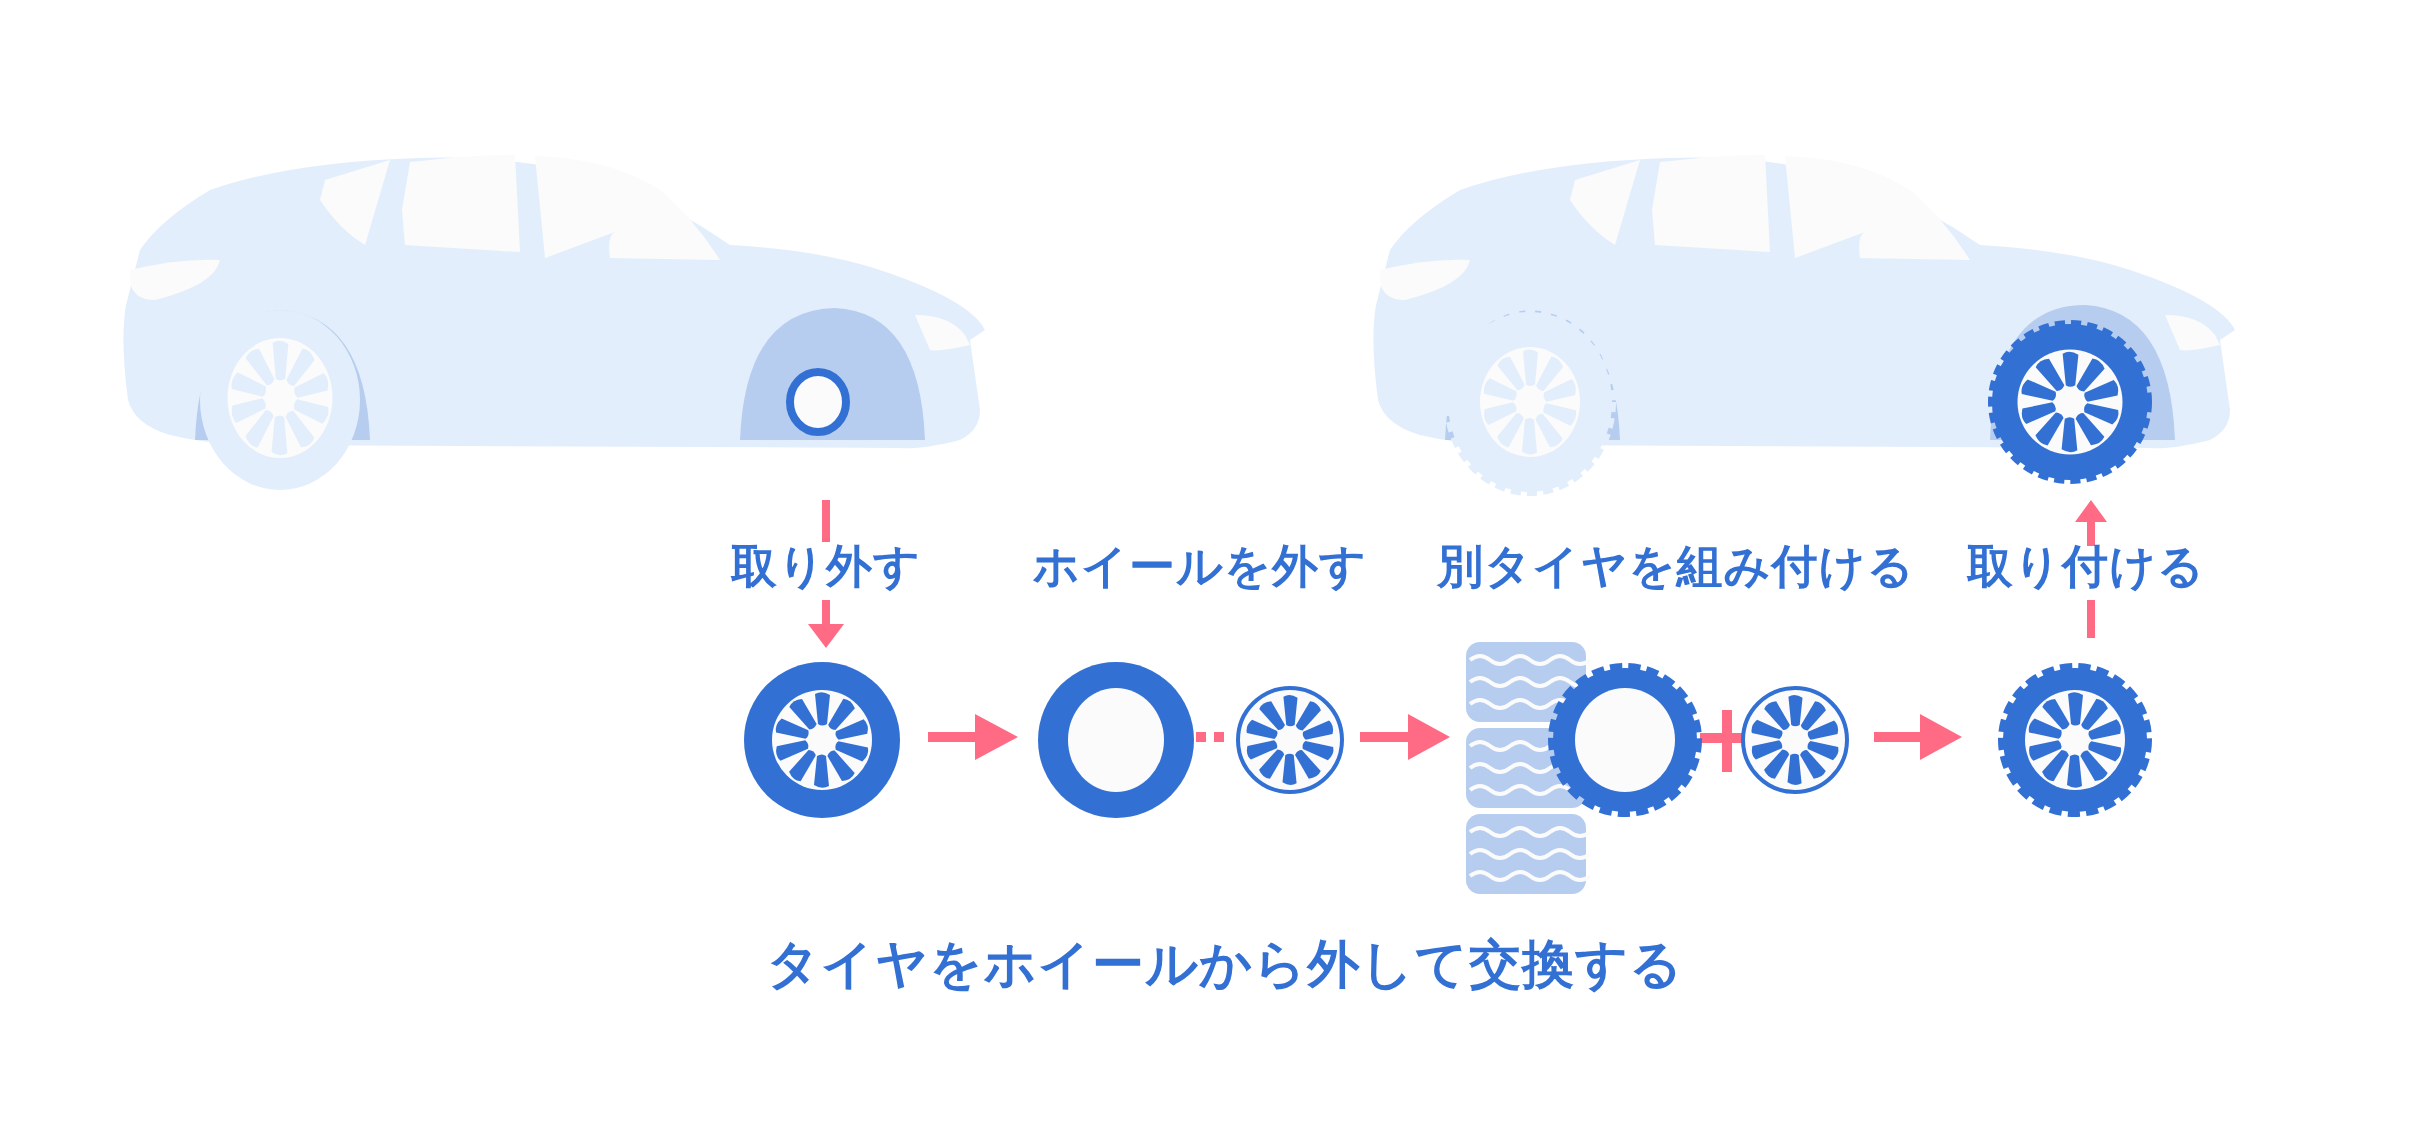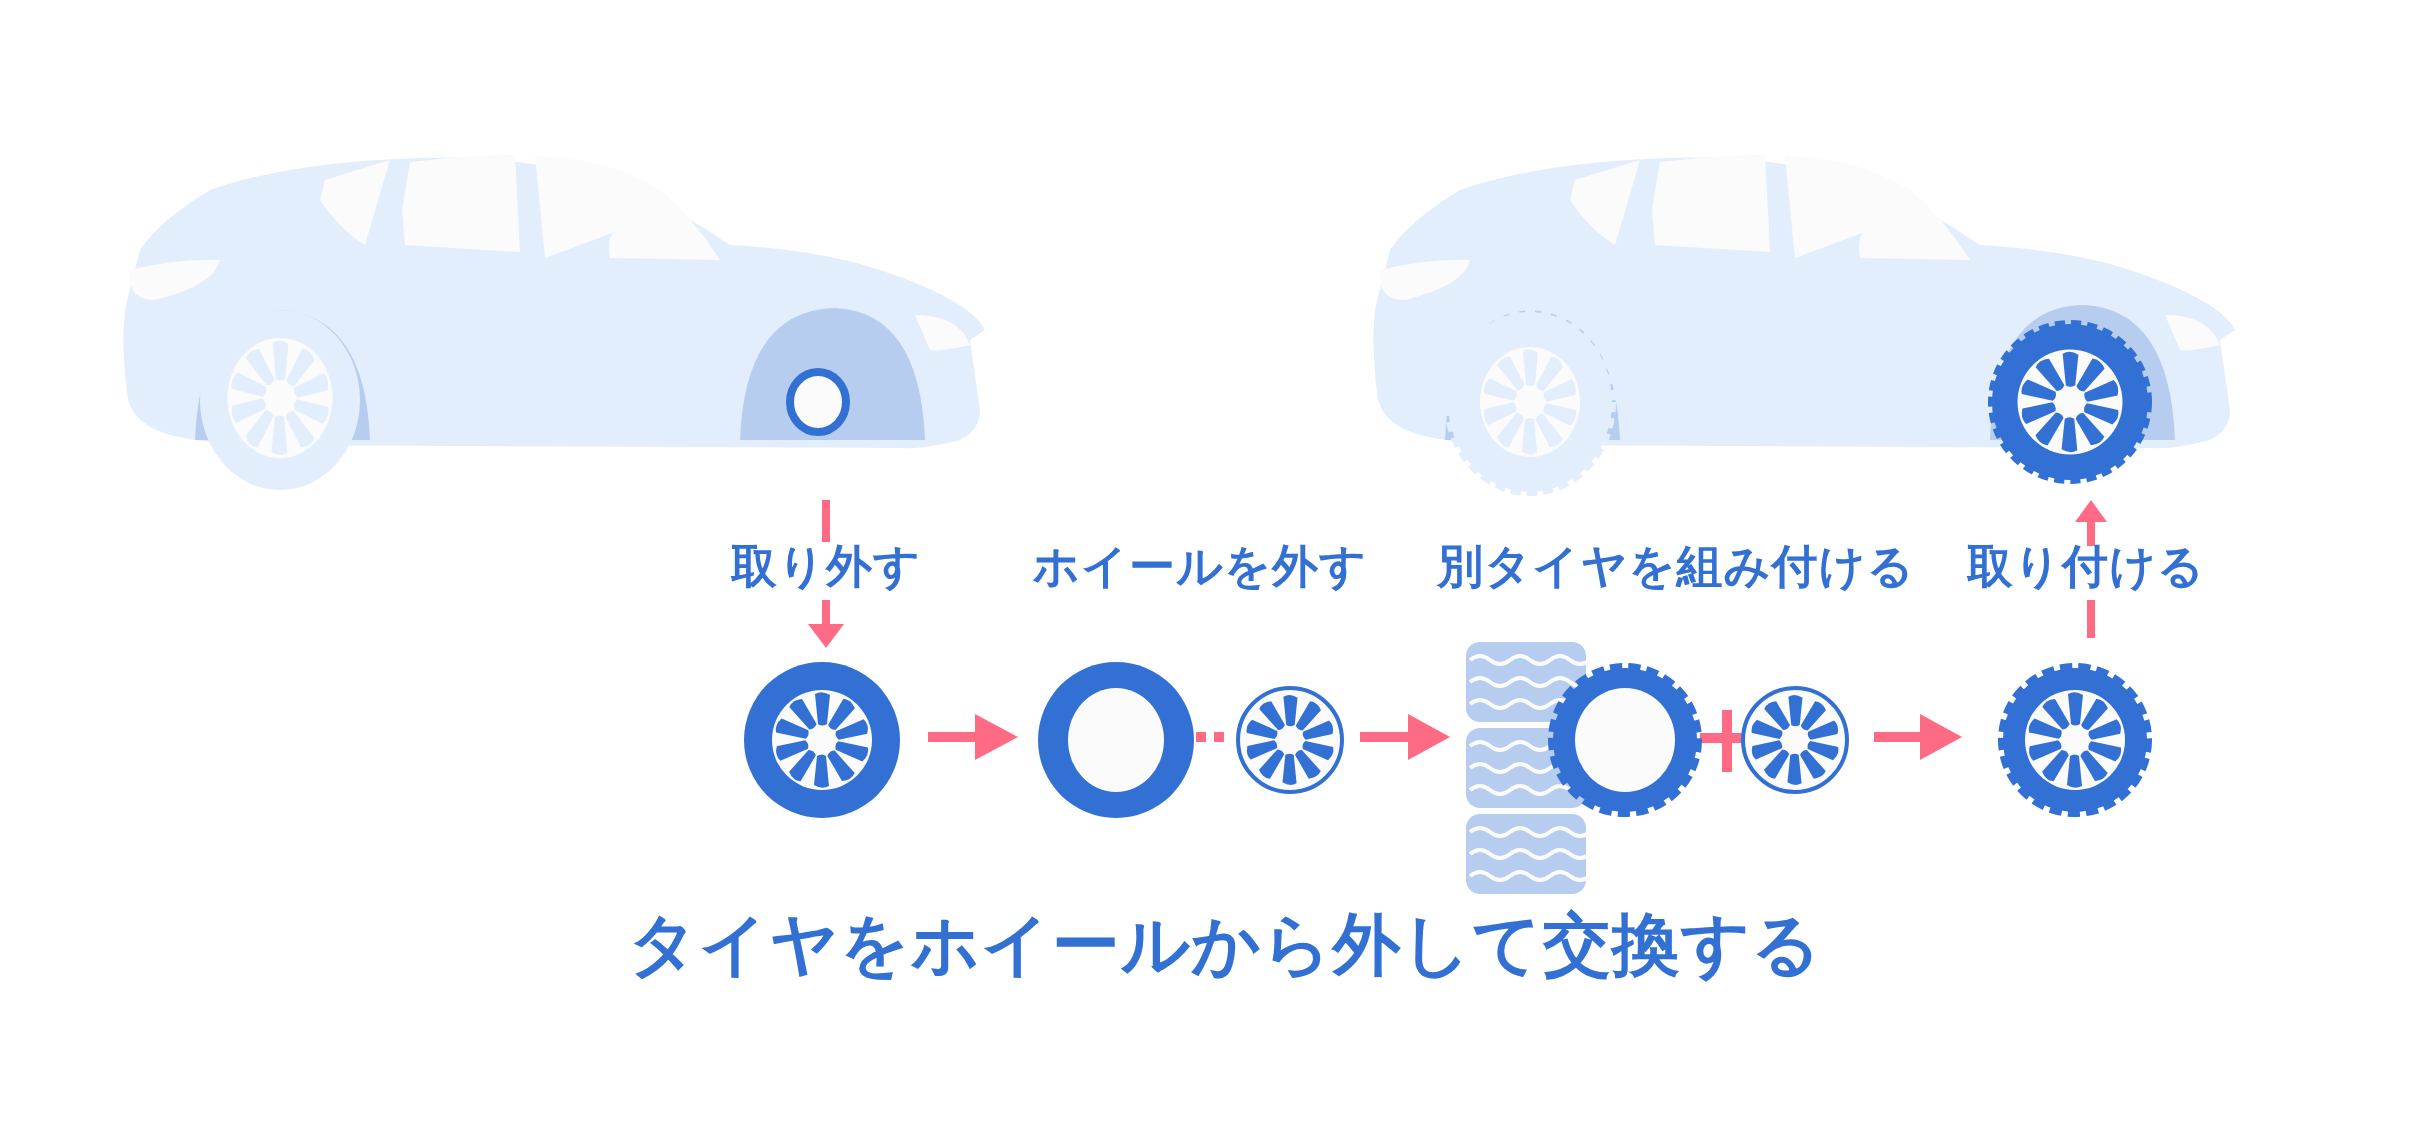--- a/index.html
+++ b/index.html
@@ -3,21 +3,21 @@
 <meta charset="utf-8">
 <style>
   html, body { margin: 0; padding: 0; background: #ffffff; }
   body { width: 2436px; height: 1125px; position: relative; overflow: hidden;
          font-family: "DejaVu Sans", sans-serif; }
   svg.scene { position: absolute; left: 0; top: 0; }
   .label { position: absolute; color: #3370d4; font-weight: bold;
            font-family: "DejaVu Sans", sans-serif; white-space: nowrap;
            transform: translateX(-50%); letter-spacing: 1px; }
   .step-label { font-size: 46px; top: 536px; }
-  .caption { font-size: 68px; top: 900px; }
+  .caption { font-size: 52px; top: 930px; }
 </style>
 </head>
 <body>
 
 <svg class="scene" width="2436" height="1125" viewBox="0 0 2436 1125" xmlns="http://www.w3.org/2000/svg">
   <defs>
 
     <g id="hub">
       <circle r="50" fill="#fbfbfb"></circle>
       <g fill="#3370d4">

